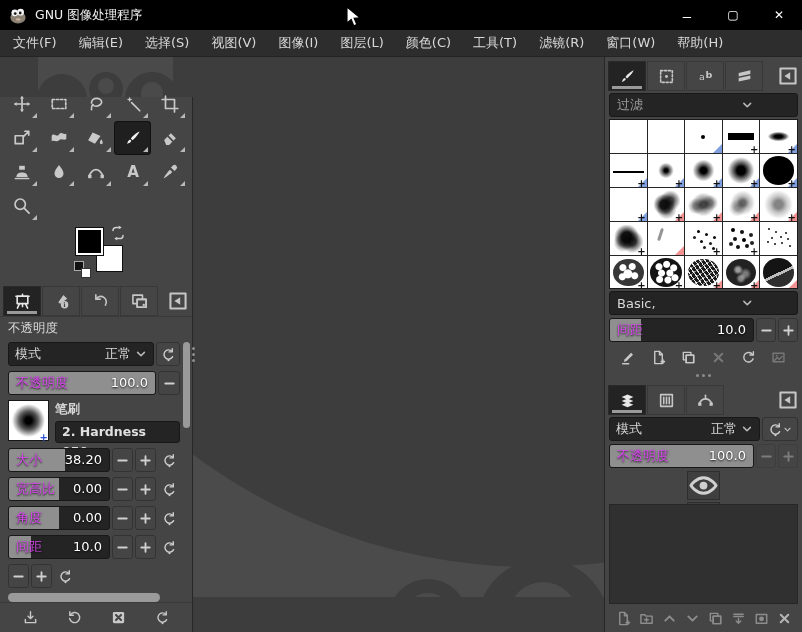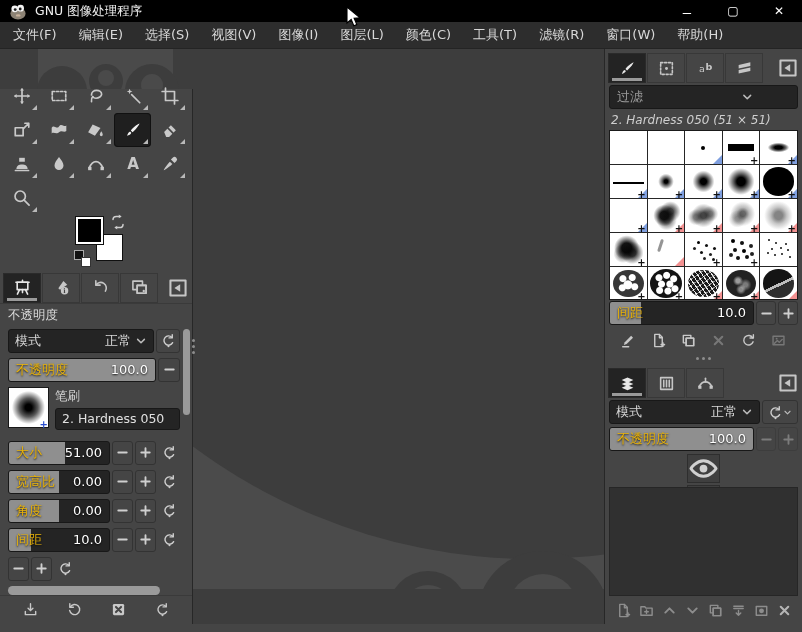--- a/index.html
+++ b/index.html
@@ -1,20 +1,20 @@
 <!DOCTYPE html>
 <html><head>
 <meta charset="utf-8">
 <style>
   * { margin:0; padding:0; box-sizing:border-box; }
   html,body { width:802px; height:632px; overflow:hidden; }
   body { font-family:"DejaVu Sans","Liberation Sans",sans-serif; background:#454545; color:#d6d6d6; position:relative; font-size:13px; }
 
   
-  .titlebar { height:22px; background:#000; display:flex; align-items:center; }
+  .titlebar { height:30px; background:#000; display:flex; align-items:center; }
   .app-icon { width:18px; height:18px; margin:0 8px 0 9px; flex:0 0 auto; }
   .title-text { color:#f0f0f0; font-size:12.5px; }
   .title-spacer { flex:1; }
   .win-btn { width:46px; height:30px; display:flex; align-items:center; justify-content:center; color:#fff; font-size:12px; background:transparent; border:none; }
 
   
   .menubar { height:27px; background:#2d2d2d; border-bottom:1px solid #242424; display:flex; align-items:center; padding-left:2px; }
   .menu-item { padding:5px 11px; color:#d8d8d8; font-size:13px; }
 
   
@@ -57,23 +57,23 @@
   .vscroll { position:absolute; right:2px; top:3px; width:7px; height:86px; background:#9a9a9a; border-radius:4px; }
   .row { display:flex; align-items:flex-end; margin-bottom:5px; gap:2px; }
   .combo { flex:1; height:24px; background:#242424; border:1px solid #181818; border-radius:3px; display:flex; align-items:center; padding:0 6px; color:#d8d8d8; }
   .combo .c-label { flex:1; }
   .combo .c-value { margin-right:4px; }
   .chev { width:12px; height:12px; color:#bbb; flex:0 0 auto; }
   .sq-btn { width:24px; height:24px; background:#454545; border:1px solid #333; border-radius:3px; color:#cfcfcf; display:flex; align-items:center; justify-content:center; flex:0 0 auto; }
   .sq-btn .icon, .ibtn .icon { width:15px; height:15px; }
   .slider { position:relative; flex:1; height:24px; background:#242424; border:1px solid #181818; border-radius:3px; overflow:hidden; }
   .slider .fill { position:absolute; left:0; top:0; bottom:0; background:#8f8f8f; }
-  .slider .s-label { position:absolute; left:7px; top:0; line-height:22px; color:#eab308; text-shadow:0 1px 2px rgba(0,0,0,.9); }
+  .slider .s-label { position:absolute; left:7px; top:0; line-height:22px; color:#d946ef; text-shadow:0 1px 2px rgba(0,0,0,.9); }
   .slider .s-value { position:absolute; right:7px; top:0; line-height:22px; color:#fff; text-shadow:0 1px 2px rgba(0,0,0,.9); }
-  .brush-row { display:flex; margin-bottom:11px; gap:6px; }
+  .brush-row { display:flex; margin-bottom:5px; gap:6px;font-weight:bold; }
   .brush-thumb { width:41px; height:41px; background:#fff radial-gradient(circle at 50% 50%, #000 12%, rgba(0,0,0,.65) 34%, transparent 60%); border:1px solid #181818; position:relative; }
   .brush-thumb::after { content:"+"; position:absolute; right:0; bottom:-3px; color:#2a4fd0; font-size:10px; font-weight:bold; }
   .brush-meta { flex:1; display:flex; flex-direction:column; }
   .brush-meta .b-label { font-size:12.5px; margin:1px 0 3px 0; }
   .brush-name-field { height:22px; background:#242424; border:1px solid #181818; border-radius:3px; line-height:20px; padding:0 6px; color:#e0e0e0; font-size:12.5px; }
   .hscroll { height:9px; background:#9a9a9a; border-radius:5px; width:152px; margin:3px 0 0 0; }
 
   .dock-footer { height:30px; display:flex; align-items:center; justify-content:space-around; padding:0 8px; border-top:1px solid #3a3a3a; }
   .ibtn { width:26px; height:24px; display:flex; align-items:center; justify-content:center; color:#c9c9c9; background:transparent; border:none; }
   .ibtn.disabled { opacity:.38; }
@@ -421,21 +421,21 @@
           <span class="b-label">笔刷</span>
           <div class="brush-name-field">2. Hardness 050</div>
         </div>
       </div>
 
       <div id="slider-rows">
           <div class="row">
             <div class="slider" style="max-width: 110px;">
               <div class="fill" style="width: 56%;"></div>
               <span class="s-label">大小</span>
-              <span class="s-value">51.00</span>
+              <span class="s-value">38.20</span>
             </div>
             <button class="sq-btn" style="width: 21px;">
               <span class="icon">
                 <svg viewBox="0 0 16 16" fill="none" stroke="currentColor" stroke-width="1.5" stroke-linecap="round" stroke-linejoin="round">
                   <path d="M3.5 8h9" stroke-width="2"></path>
                 </svg>
               </span>
             </button>
             <button class="sq-btn" style="width: 21px;">
               <span class="icon">
@@ -676,21 +676,20 @@
 
     <div class="filter-box">
       <span>过滤</span>
       <span class="chev icon">
           <svg viewBox="0 0 16 16" fill="none" stroke="currentColor" stroke-width="1.5" stroke-linecap="round" stroke-linejoin="round">
             <path d="M3.5 5.8L8 10.3l4.5-4.5" stroke-width="2"></path>
           </svg>
         </span>
     </div>
 
-    <div class="brush-sel-name">2. Hardness 050 (51 × 51)</div>
 
     <div class="bgrid" id="bgrid">
         <div class="bcell">
           <div class="bshape s-blank"></div>
         </div>
         <div class="bcell">
           <div class="bshape s-blank"></div>
         </div>
         <div class="bcell">
           <div class="bshape s-dot"></div>
@@ -791,20 +790,28 @@
           <div class="bshape s-grunge2"></div>
           <span class="corner red"></span>
           <span class="bplus">+</span>
         </div>
         <div class="bcell">
           <div class="bshape s-half"></div>
           <span class="corner red"></span>
         </div>
       </div>
 
+    <div class="filter-box" style="color:#d8d8d8;">
+      <span>Basic,</span>
+      <span class="chev icon">
+          <svg viewBox="0 0 16 16" fill="none" stroke="currentColor" stroke-width="1.5" stroke-linecap="round" stroke-linejoin="round">
+            <path d="M3.5 5.8L8 10.3l4.5-4.5" stroke-width="2"></path>
+          </svg>
+        </span>
+    </div>
 
     <div class="row" style="margin:1px 4px 2px 4px;">
       <div class="slider">
         <div class="fill" style="width: 22%;"></div>
         <span class="s-label">间距</span>
         <span class="s-value">10.0</span>
       </div>
       <button class="sq-btn" style="width:20px;">
           <span class="icon minus-i">
             <svg viewBox="0 0 16 16" fill="none" stroke="currentColor" stroke-width="1.5" stroke-linecap="round" stroke-linejoin="round">

